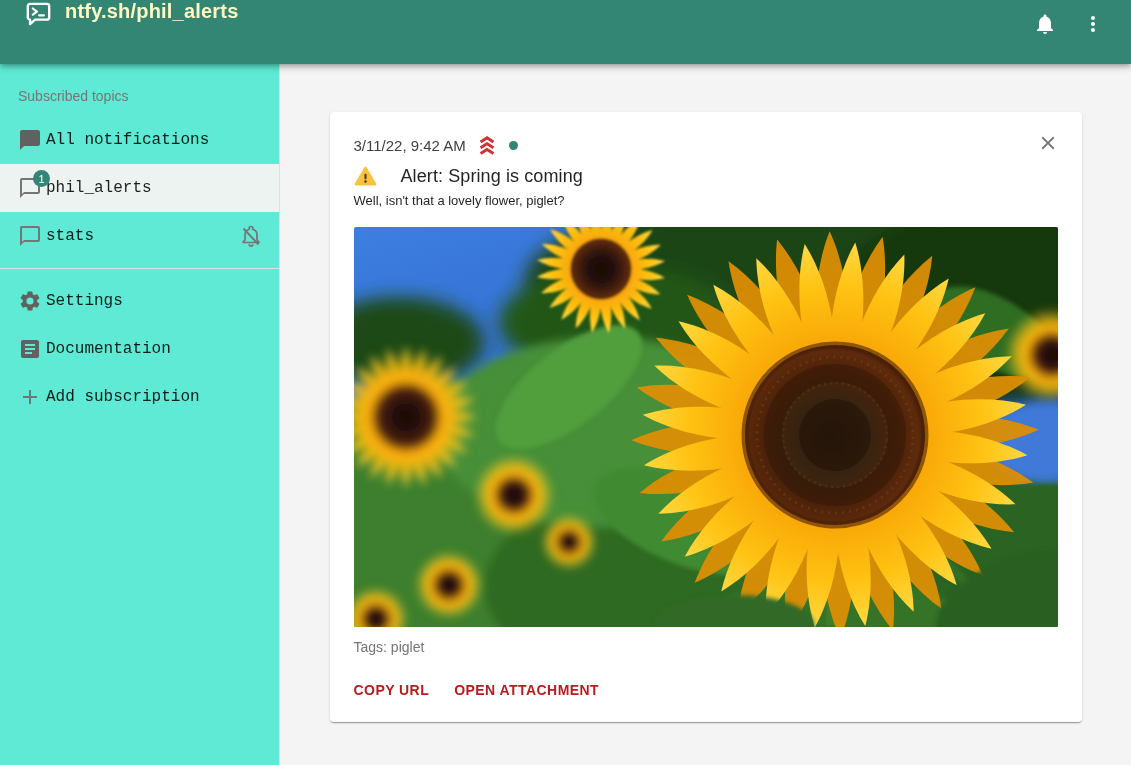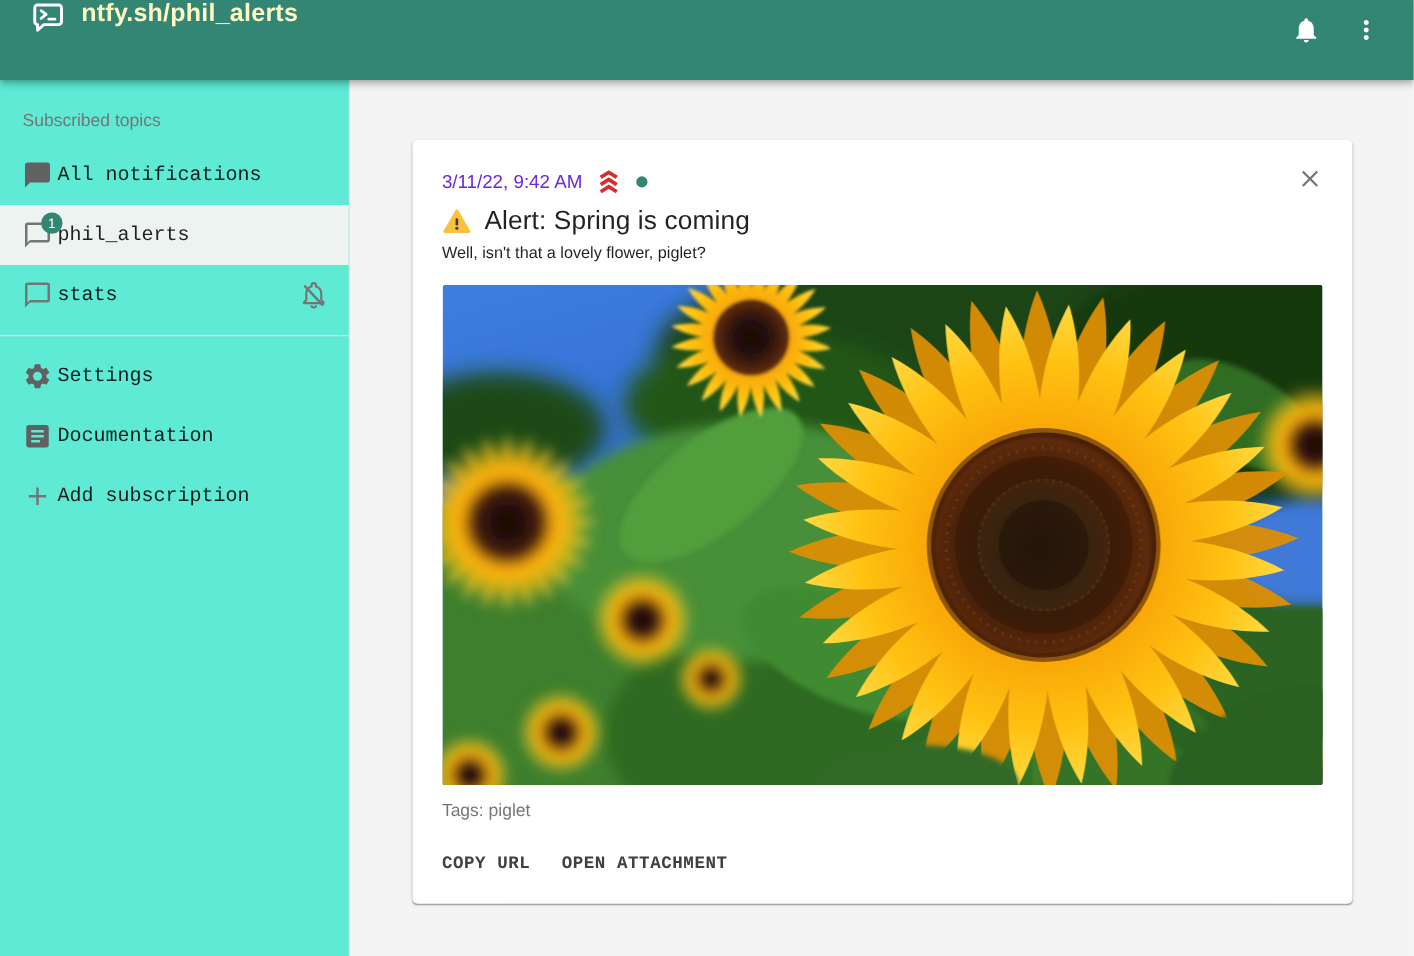--- a/index.html
+++ b/index.html
@@ -76,50 +76,50 @@
   .main { flex: 1; background: #f4f4f4; padding-top: 48px; overflow: hidden; }
   .card {
     width: 752px;
     margin: 0 auto;
     background: #fff;
     border-radius: 4px;
     box-shadow: 0 2px 1px -1px rgba(0,0,0,.2), 0 1px 1px 0 rgba(0,0,0,.14), 0 1px 3px 0 rgba(0,0,0,.12);
     padding: 22px 24px 18px;
   }
   .card-head { display: flex; justify-content: space-between; align-items: flex-start; }
-  .meta { display: flex; align-items: center; gap: 6px; color: #6d28d9; font-size: 15px; }
+  .meta { display: flex; align-items: center; gap: 6px; color: #404040; font-size: 15px; }
   .priority-icon { width: 22px; height: 22px; margin-left: 4px; }
   .unread-dot { width: 9px; height: 9px; border-radius: 50%; background: #338574; margin-left: 5px; }
   .close-btn {
     border: none; background: transparent; cursor: pointer;
     color: #757575; width: 28px; height: 28px; padding: 2px;
     margin: -4px -4px 0 0;
   }
   .close-btn svg { width: 22px; height: 22px; }
   .note-title {
-    font-size: 21px; font-weight: 400; color: rgba(0,0,0,.87);
-    display: flex; align-items: center; gap: 11px;
+    font-size: 18px; font-weight: 400; color: rgba(0,0,0,.87);
+    display: flex; align-items: center; gap: 24px;
     margin: 7px 0 5px;
     letter-spacing: .1px;
   }
   .warning-icon { width: 23px; height: 23px; flex-shrink: 0; }
   .note-body { font-size: 13px; color: rgba(0,0,0,.87); margin: 0 0 19px; }
   .note-image {
     width: 704px; height: 400px;
     border-radius: 2px;
     overflow: hidden;
     display: block;
   }
   .note-image svg { display: block; width: 704px; height: 400px; }
   .note-tags { font-size: 14px; color: #757575; margin-top: 12px; }
   .card-actions { margin-top: 21px; display: flex; gap: 9px; margin-left: -8px; }
   .text-btn {
     border: none; background: transparent; cursor: pointer;
-    color: #404040;
-    font-family: Liberation Mono, monospace;
+    color: #b91c1c;
+    font-family: Liberation Sans, sans-serif;
     font-size: 14px; font-weight: 700; letter-spacing: .45px;
     padding: 6px 8px;
     border-radius: 4px;
   }
 </style>
 </head>
 <body>
 
 <header class="appbar">
   <svg class="appbar-logo" viewBox="0 0 24 24" fill="none">

